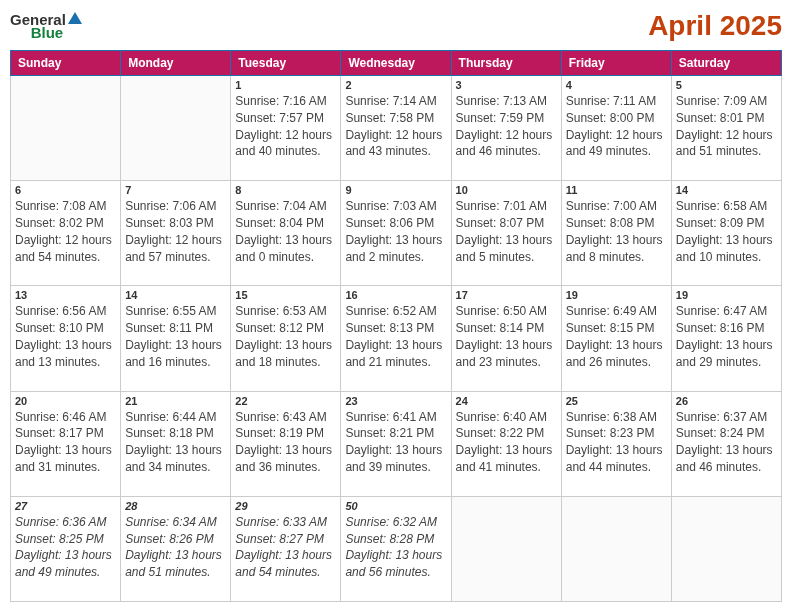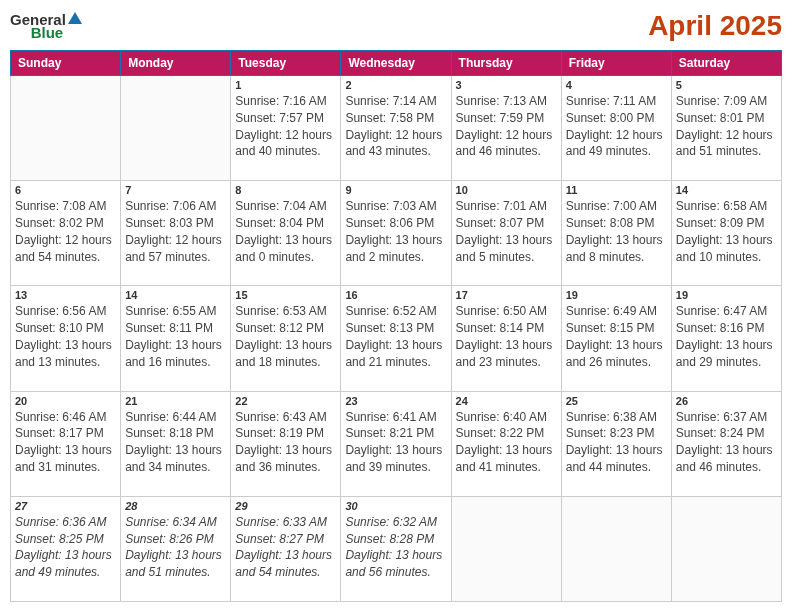--- a/index.html
+++ b/index.html
@@ -253,21 +253,21 @@
           </td>
           <td>
             <span class="day-number">28</span>
             <div class="day-info">Sunrise: 6:34 AM<br>Sunset: 8:26 PM<br>Daylight: 13 hours and 51 minutes.</div>
           </td>
           <td>
             <span class="day-number">29</span>
             <div class="day-info">Sunrise: 6:33 AM<br>Sunset: 8:27 PM<br>Daylight: 13 hours and 54 minutes.</div>
           </td>
           <td>
-            <span class="day-number">30</span>
+            <span class="day-number">50</span>
             <div class="day-info">Sunrise: 6:32 AM<br>Sunset: 8:28 PM<br>Daylight: 13 hours and 56 minutes.</div>
           </td>
           <td class="empty-cell"></td>
           <td class="empty-cell"></td>
           <td class="empty-cell"></td>
         </tr>
       </tbody>
   </table>
 </div>
 

